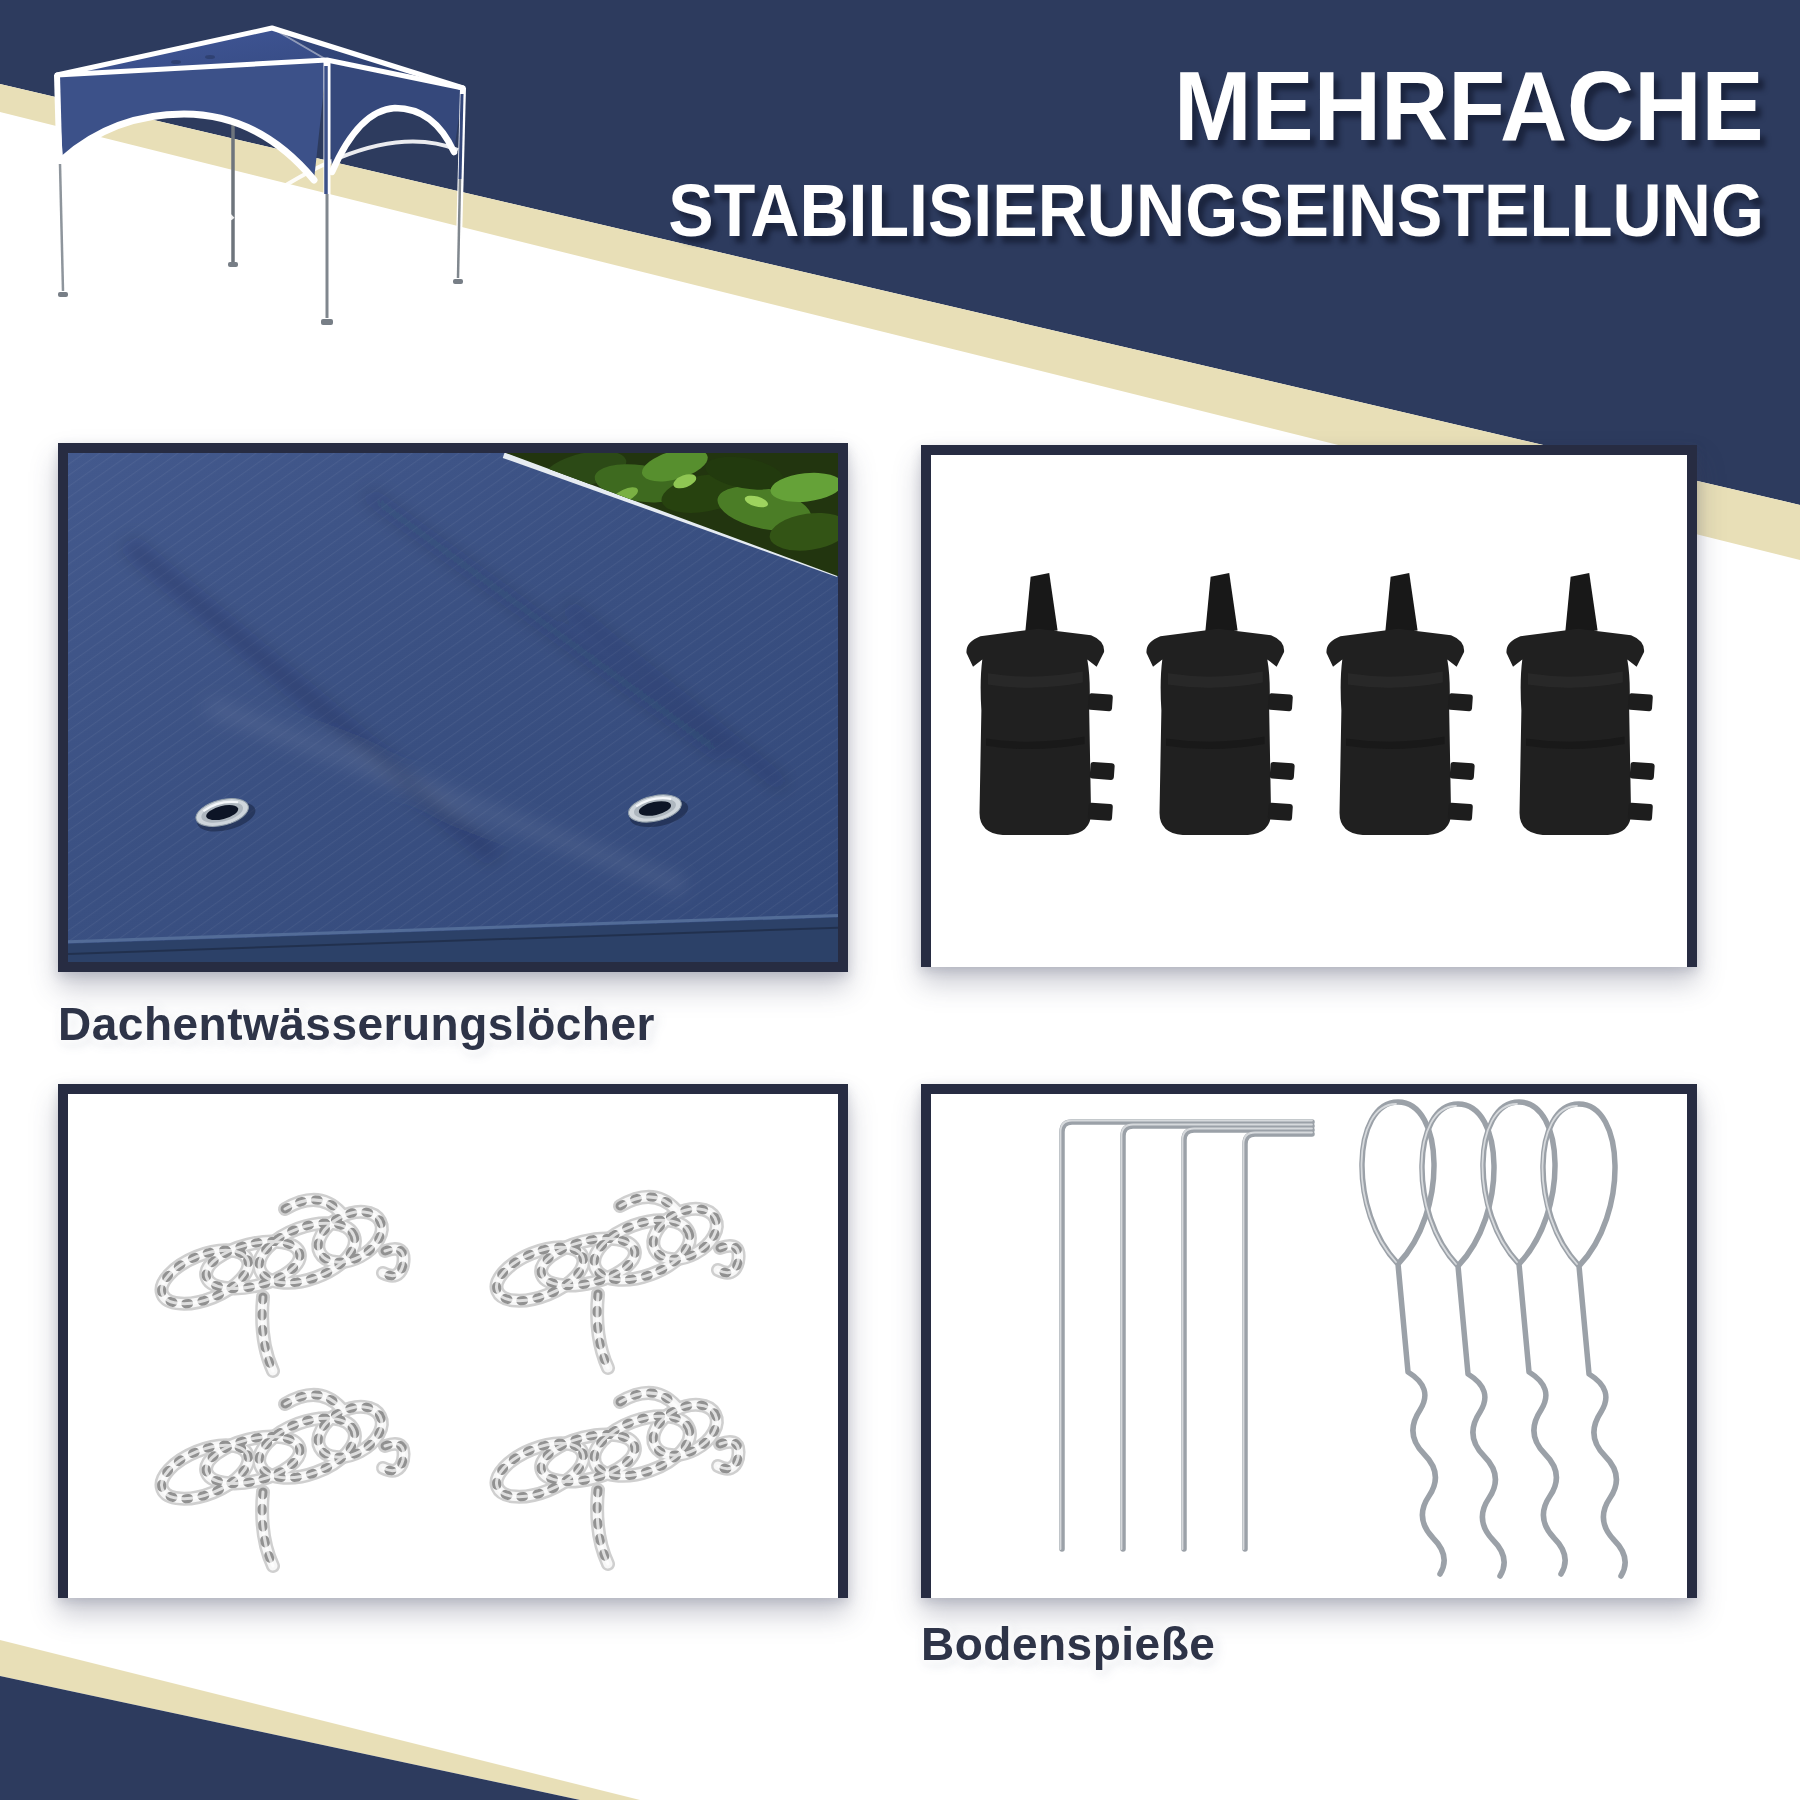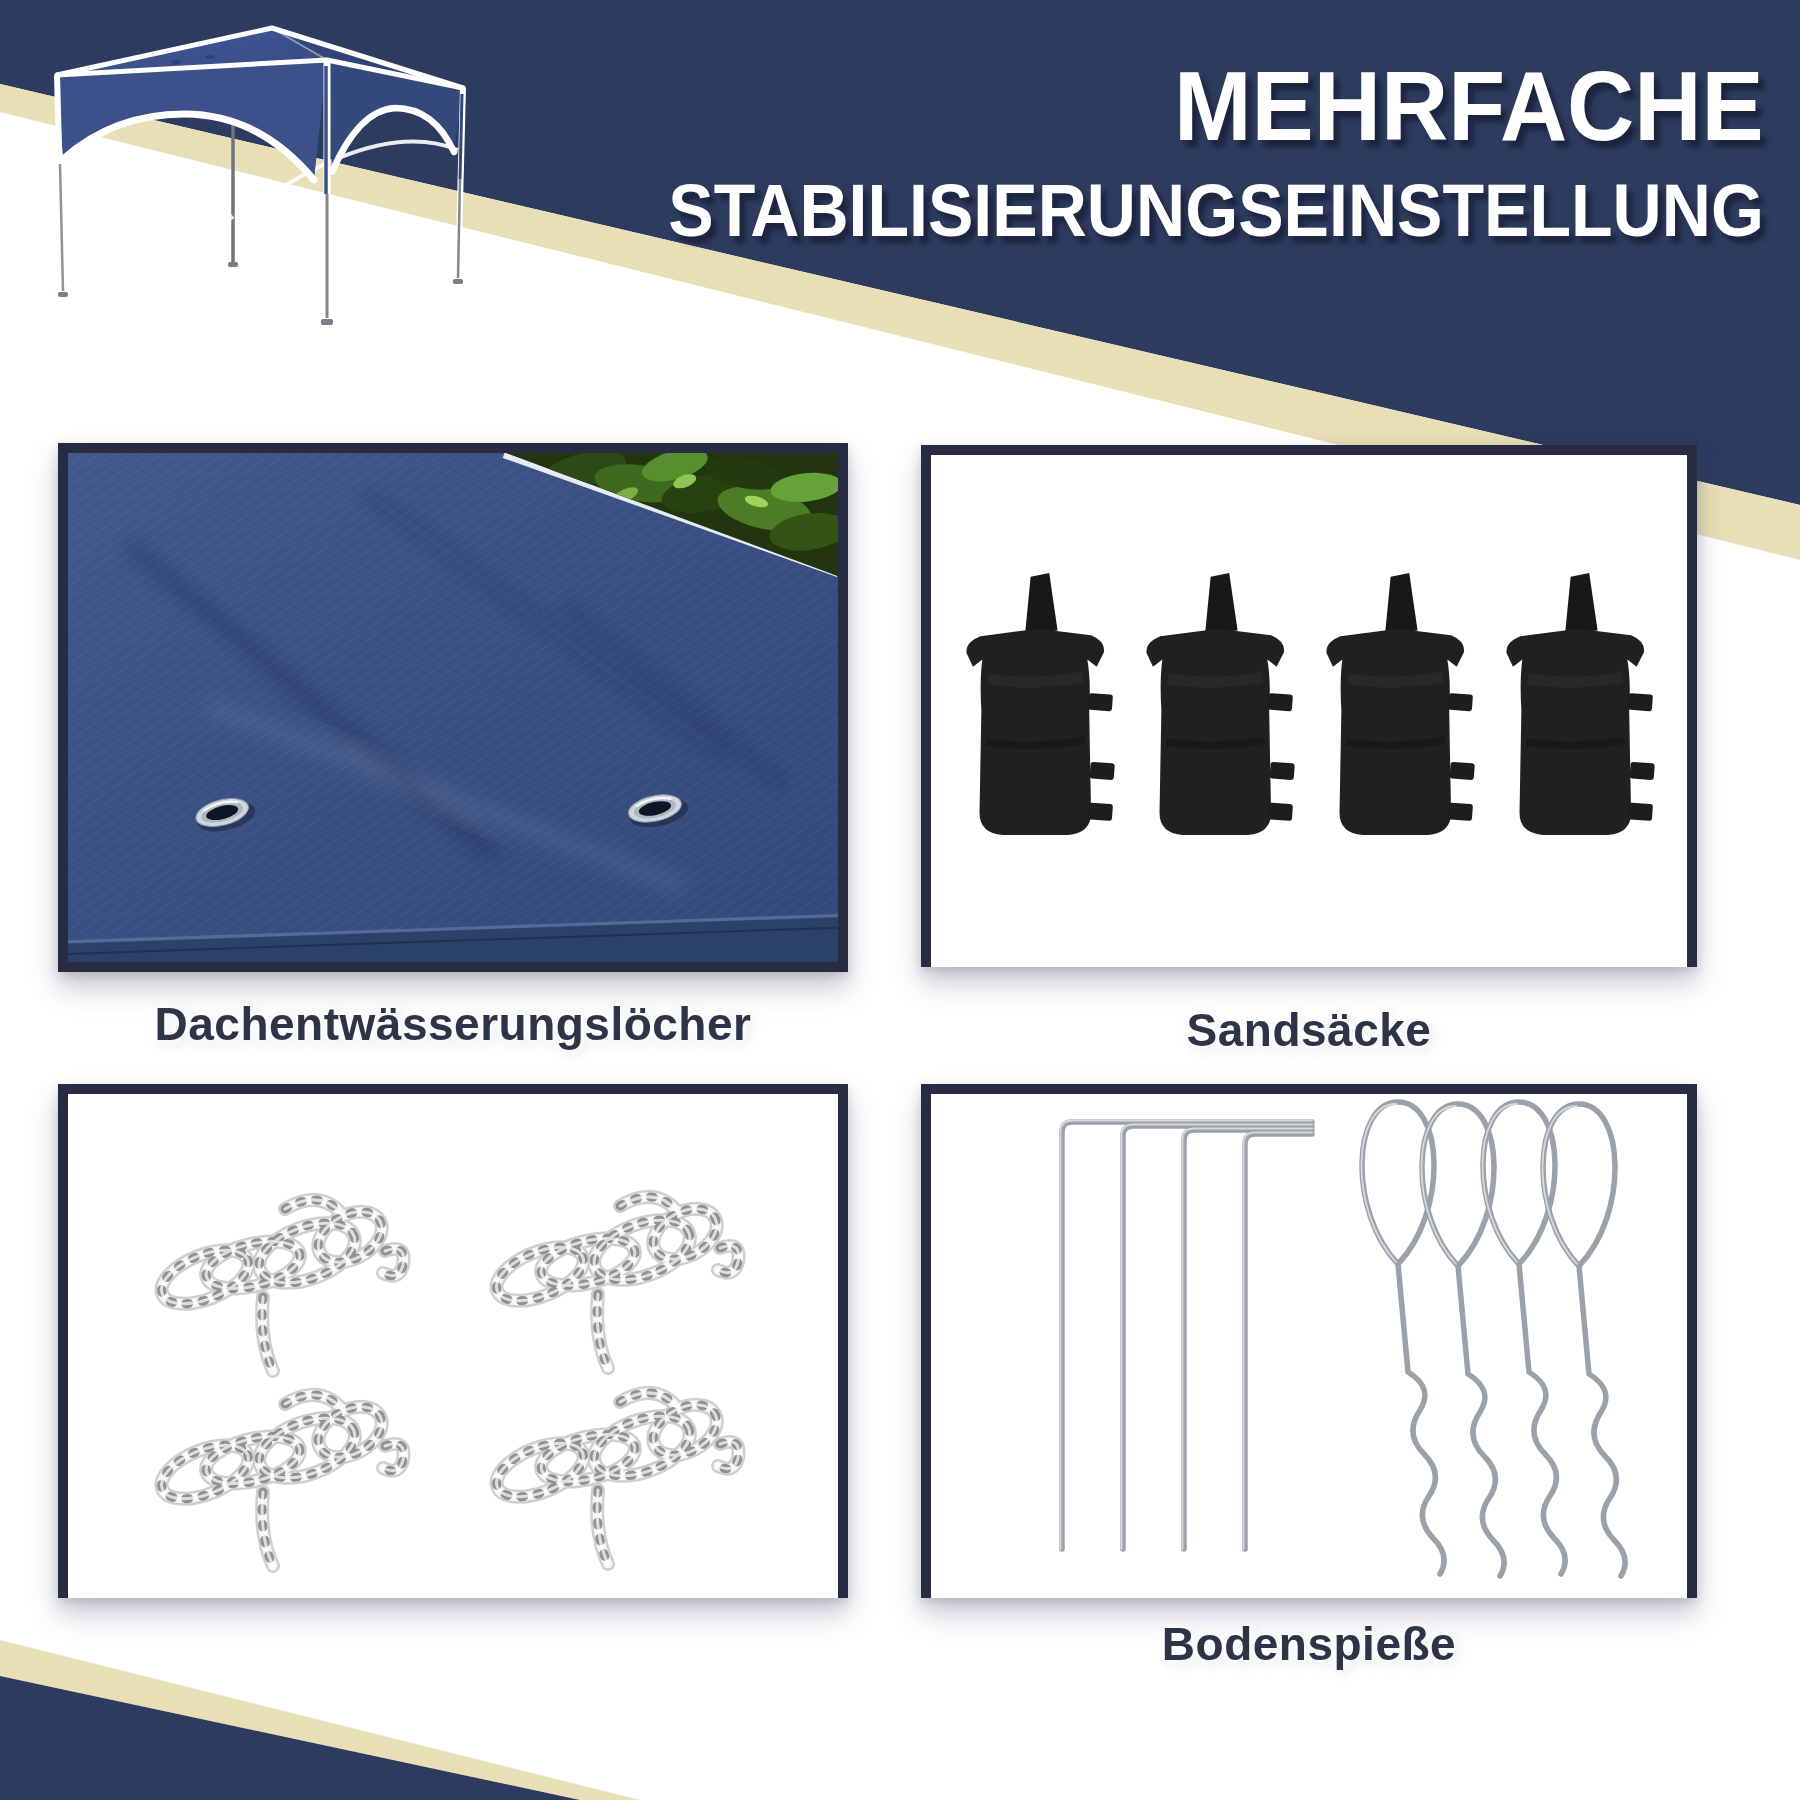--- a/index.html
+++ b/index.html
@@ -24,21 +24,21 @@
   #panel-sandbags{left:921px;top:445px;width:776px;height:522px;}
   #panel-ropes{left:58px;top:1084px;width:790px;height:514px;}
   #panel-stakes{left:921px;top:1084px;width:776px;height:514px;}
 
   #panel-sandbags .panel-inner{display:flex;justify-content:center;align-items:flex-start;
       gap:22px;padding-top:116px;box-sizing:border-box;}
 
   .rope-svg{position:absolute;}
 
   
-  .caption{position:absolute;text-align:center;font-size:46px;font-weight:700;color:#2e3448;
+  .caption{position:absolute;font-size:46px;font-weight:700;color:#2e3448;
            letter-spacing:.5px;line-height:64px;height:64px;
            text-shadow:0 0 8px #fff,0 0 14px #fff,0 2px 10px #fff,3px 3px 12px rgba(205,210,220,.9);}
   #cap-roof{left:58px;width:790px;top:992px;}
   #cap-sandbags{left:921px;width:776px;top:998px;}
   #cap-ropes{left:58px;width:790px;top:1608px;}
   #cap-stakes{left:921px;width:776px;top:1612px;}
 
   .gazebo{position:absolute;left:14px;top:4px;}
   svg{display:block;}
   .ropeL1{stroke:#cfcfcf;stroke-width:14;fill:none;stroke-linecap:round;}
@@ -273,16 +273,15 @@
           <path class="metal" d="M527,172 C477,120 481,10 527,10 C573,10 577,120 527,172 M527,172 L537,280 q26,16 12,38 q-16,24 4,44 q20,20 5,42 q-15,22 4,42 q18,18 7,36"></path>
           <path class="metal" d="M588,170 C538,118 542,8 588,8 C634,8 638,118 588,170 M588,170 L598,278 q26,16 12,38 q-16,24 4,44 q20,20 5,42 q-15,22 4,42 q18,18 7,36"></path>
           <path class="metal" d="M648,172 C598,120 602,10 648,10 C694,10 698,120 648,172 M648,172 L658,280 q26,16 12,38 q-16,24 4,44 q20,20 5,42 q-15,22 4,42 q18,18 7,36"></path>
           <path class="metal-hi" d="M465,168 C417,116 421,10 465,10 M525,170 C477,118 481,12 525,12 M586,168 C538,116 542,10 586,10 M646,170 C598,118 602,12 646,12"></path>
         </g>
       </svg>
     </div>
   </div>
 
   <div class="caption" id="cap-roof">Dachentwässerungslöcher</div>
-  <div class="caption" id="cap-sandbags">Sandsäcke</div>
   <div class="caption" id="cap-stakes">Bodenspieße</div>
 
 </div>
 
 </body></html>

